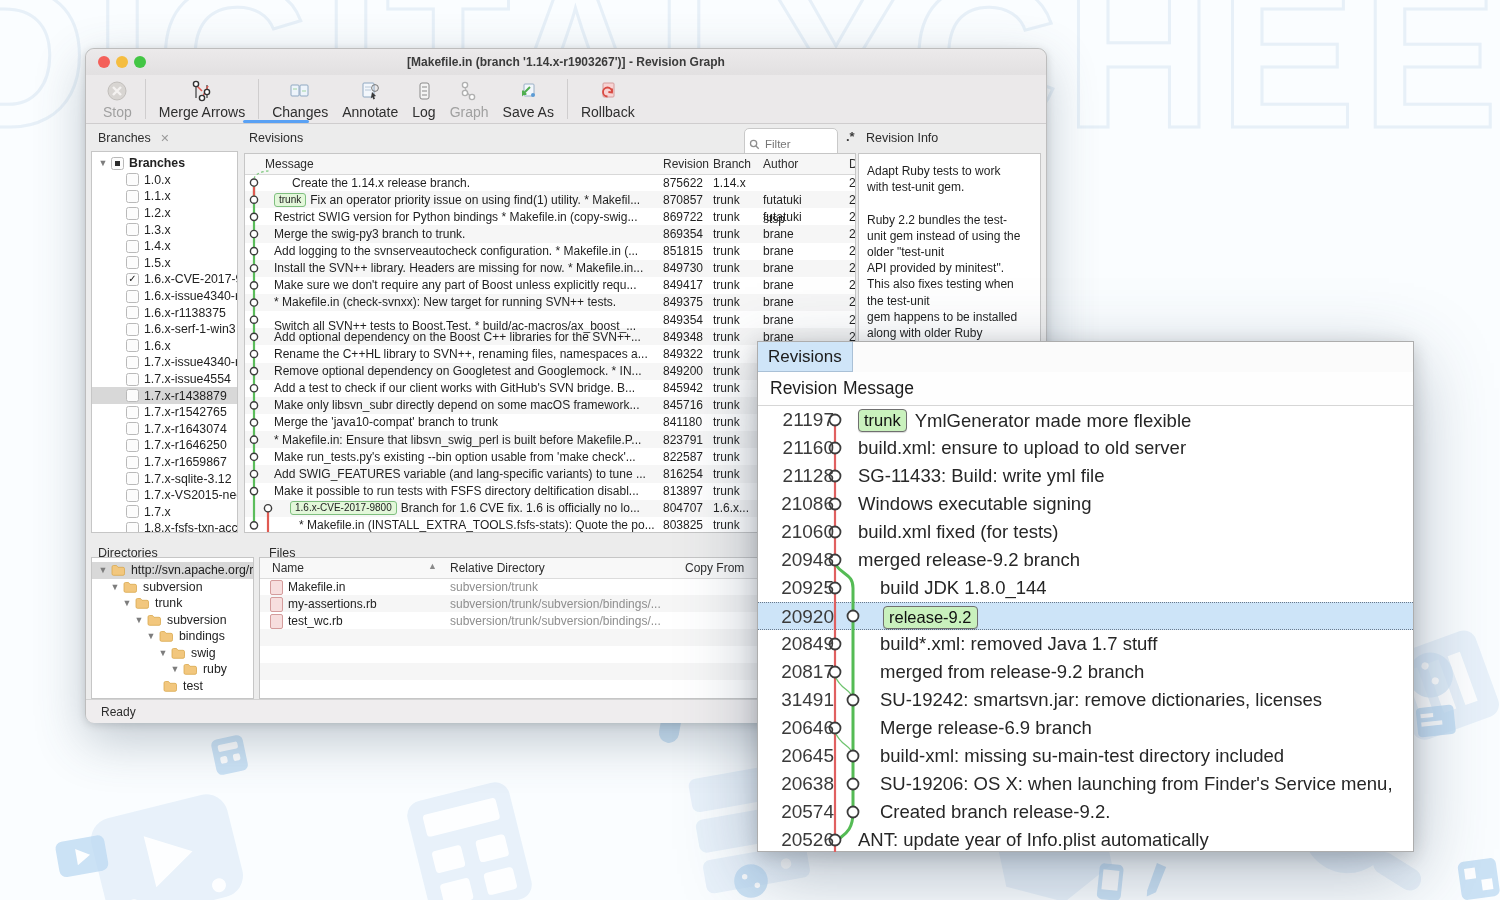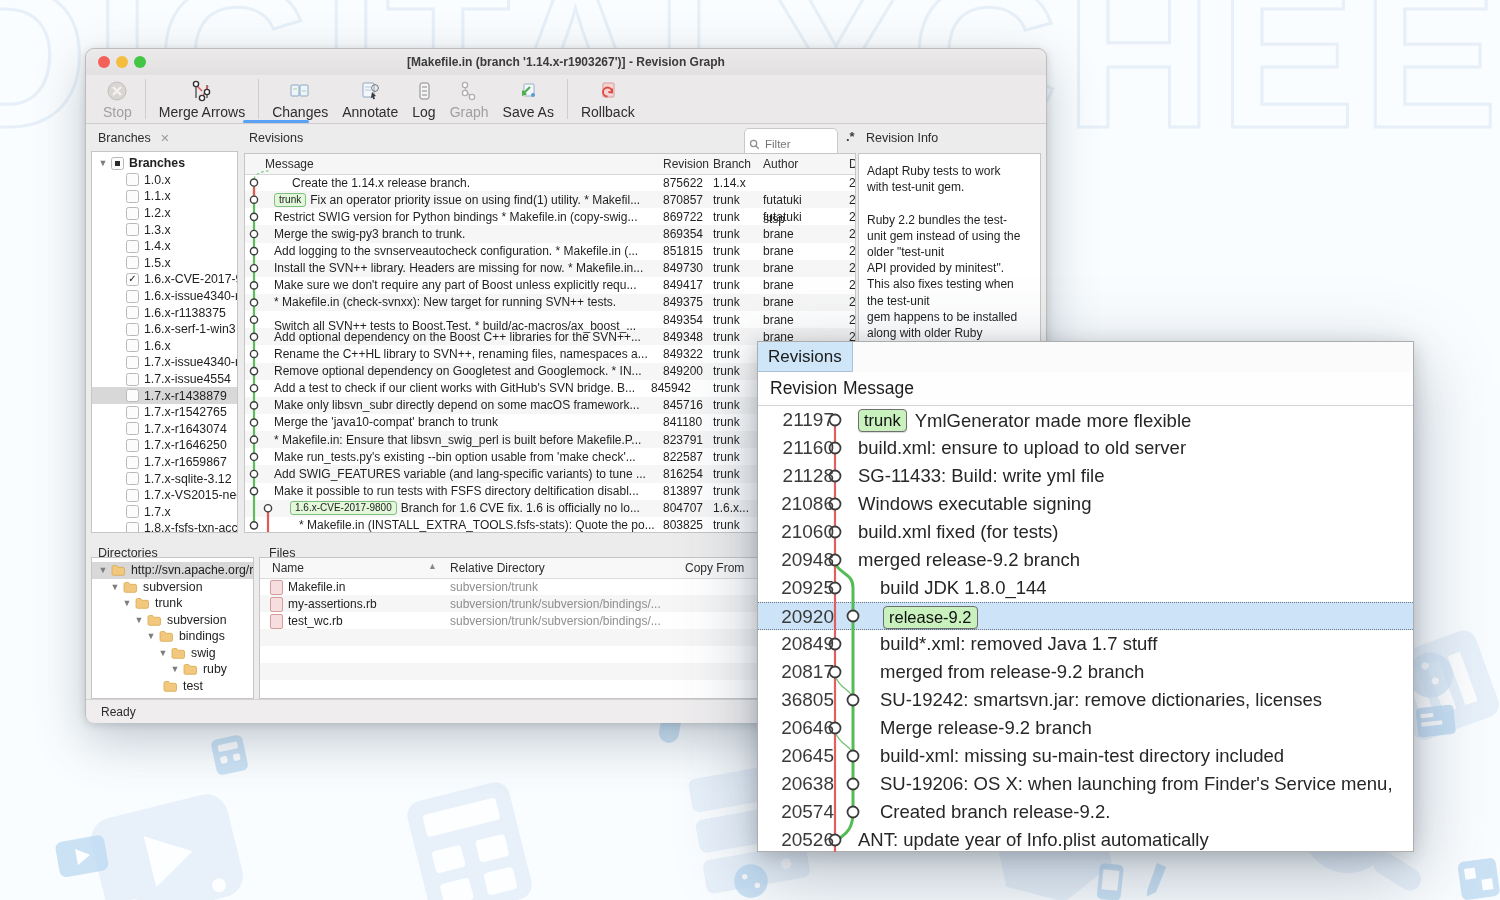--- a/index.html
+++ b/index.html
@@ -467,21 +467,21 @@
           <span class="cell" style="left: 418px;">849322</span>
           <span class="cell clip" style="left: 468px; width: 44px;">trunk</span>
         </div>
         <div class="rrow alt" style="top: 208.54px;">
           <span class="cell clip" style="left: 29px; width: 383px;"><span>Remove optional dependency on Googletest and Googlemock. * IN...</span></span>
           <span class="cell" style="left: 418px;">849200</span>
           <span class="cell clip" style="left: 468px; width: 44px;">trunk</span>
         </div>
         <div class="rrow" style="top: 225.68px;">
           <span class="cell clip" style="left: 29px; width: 383px;"><span>Add a test to check if our client works with GitHub's SVN bridge. B...</span></span>
-          <span class="cell" style="left: 406px;">845942</span>
+          <span class="cell" style="left: 418px;">845942</span>
           <span class="cell clip" style="left: 468px; width: 44px;">trunk</span>
         </div>
         <div class="rrow alt" style="top: 242.82px;">
           <span class="cell clip" style="left: 29px; width: 383px;"><span>Make only libsvn_subr directly depend on some macOS framework...</span></span>
           <span class="cell" style="left: 418px;">845716</span>
           <span class="cell clip" style="left: 468px; width: 44px;">trunk</span>
         </div>
         <div class="rrow" style="top: 259.96px;">
           <span class="cell clip" style="left: 29px; width: 383px;"><span>Merge the 'java10-compat' branch to trunk</span></span>
           <span class="cell" style="left: 418px;">841180</span>
@@ -722,29 +722,29 @@
           <span>build*.xml: removed Java 1.7 stuff</span>
         </span>
       </div>
       <div class="ov-row" style="top: 316px;">
         <span class="ov-rev">20817</span>
         <span class="ov-msg" style="left: 122px;">
           <span>merged from release-9.2 branch</span>
         </span>
       </div>
       <div class="ov-row" style="top: 344px;">
-        <span class="ov-rev">36805</span>
+        <span class="ov-rev">31491</span>
         <span class="ov-msg" style="left: 122px;">
           <span>SU-19242: smartsvn.jar: remove dictionaries, licenses</span>
         </span>
       </div>
       <div class="ov-row" style="top: 372px;">
         <span class="ov-rev">20646</span>
         <span class="ov-msg" style="left: 122px;">
-          <span>Merge release-9.2 branch</span>
+          <span>Merge release-6.9 branch</span>
         </span>
       </div>
       <div class="ov-row" style="top: 400px;">
         <span class="ov-rev">20645</span>
         <span class="ov-msg" style="left: 122px;">
           <span>build-xml: missing su-main-test directory included</span>
         </span>
       </div>
       <div class="ov-row" style="top: 428px;">
         <span class="ov-rev">20638</span>

